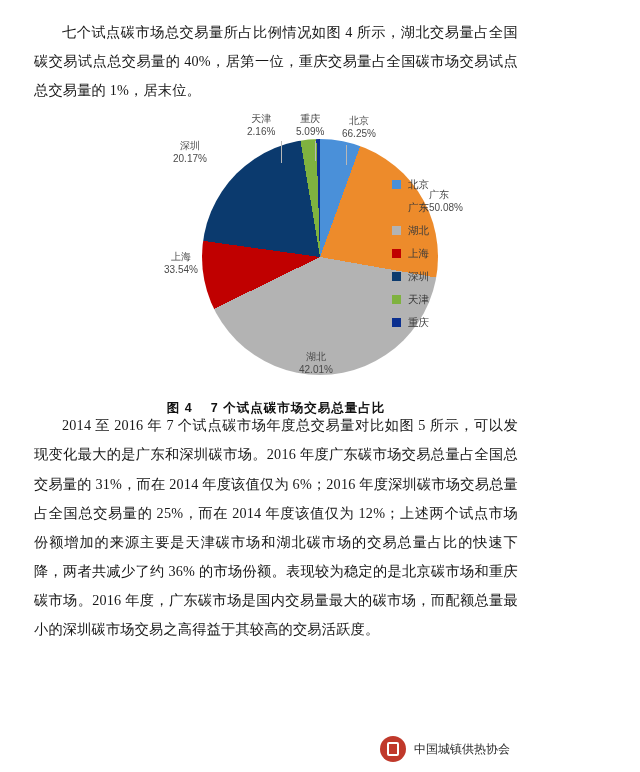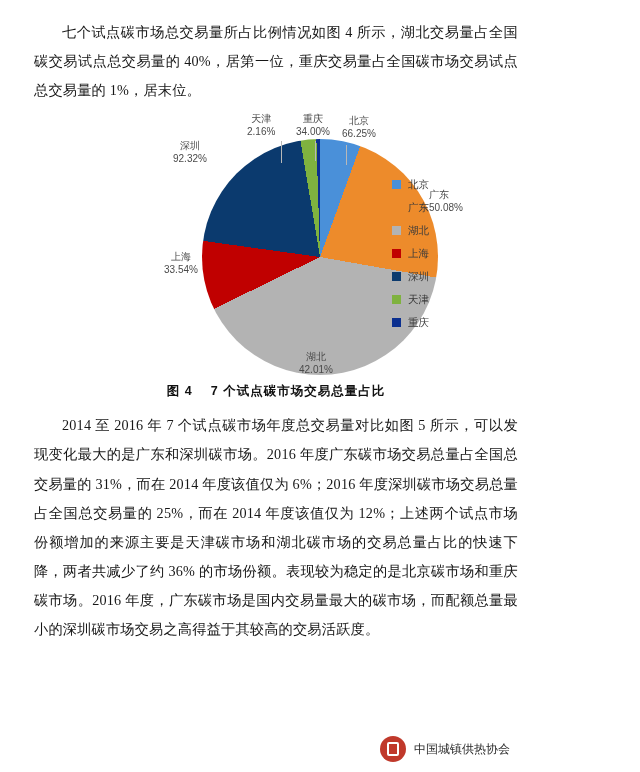--- a/index.html
+++ b/index.html
@@ -97,21 +97,21 @@
     height: 9px;
     margin-right: 7px;
     flex: 0 0 auto;
   }
   .fig-caption {
     text-align: center;
     font-family: "Liberation Sans", sans-serif;
     font-weight: bold;
     font-size: 12.5px;
     color: #111;
-    margin-top: 4px;
+    margin-top: 21px;
     letter-spacing: 1px;
   }
   .fig-caption .cap-gap {
     display: inline-block;
     width: 18px;
   }
   .para2 {
     margin-top: 22px;
   }
   .footer-badge {
@@ -168,38 +168,38 @@
       </div>
 
       <div class="slice-label" style="left: 213px; top: 2px;">
         <span class="nm">天津</span>
         <span class="pc">2.16%</span>
       </div>
       <div class="leader" style="left: 247px; top: 30px; width: 1px; height: 22px;"></div>
 
       <div class="slice-label" style="left: 262px; top: 2px;">
         <span class="nm">重庆</span>
-        <span class="pc">34.00%</span>
+        <span class="pc">5.09%</span>
       </div>
       <div class="leader" style="left: 281px; top: 30px; width: 1px; height: 20px;"></div>
 
       <div class="slice-label" style="left: 308px; top: 4px;">
         <span class="nm">北京</span>
         <span class="pc">66.25%</span>
       </div>
       <div class="leader" style="left: 312px; top: 34px; width: 1px; height: 20px;"></div>
 
       <div class="slice-label" style="left: 395px; top: 78px; text-align: left;">
         <span class="nm">广东</span>
         <span class="pc">50.08%</span>
       </div>
 
       <div class="slice-label" style="left: 139px; top: 29px;">
         <span class="nm">深圳</span>
-        <span class="pc">92.32%</span>
+        <span class="pc">20.17%</span>
       </div>
 
       <div class="slice-label" style="left: 130px; top: 140px;">
         <span class="nm">上海</span>
         <span class="pc">33.54%</span>
       </div>
 
       <div class="slice-label" style="left: 265px; top: 240px;">
         <span class="nm">湖北</span>
         <span class="pc">42.01%</span>

